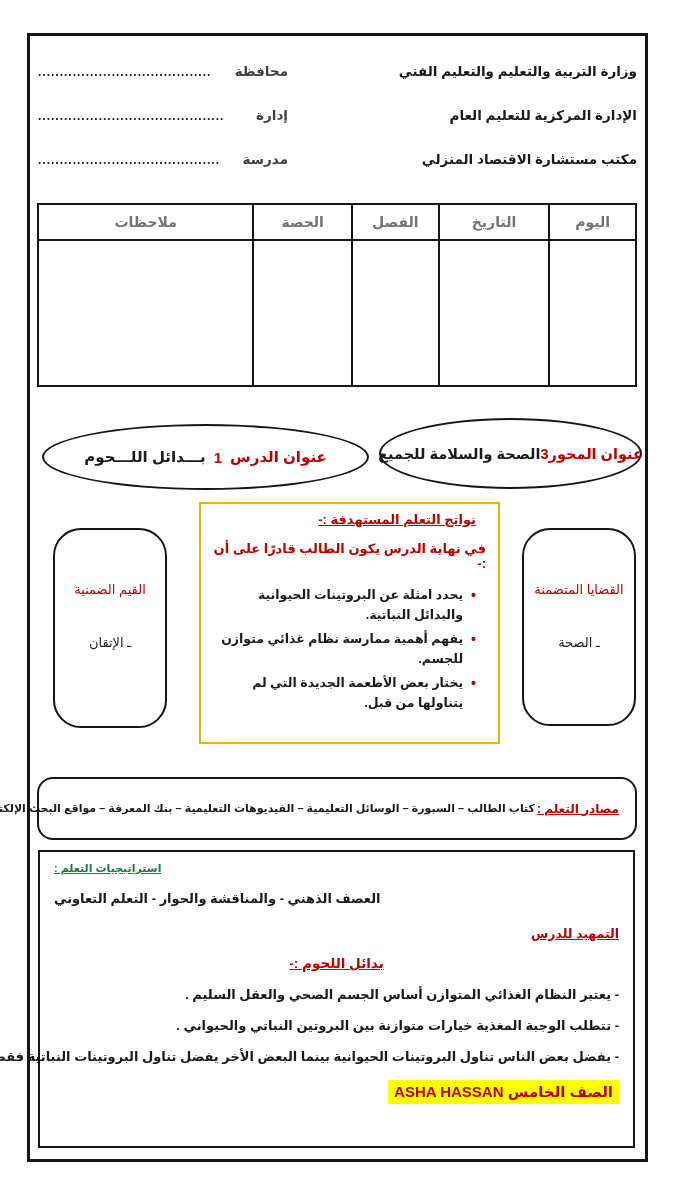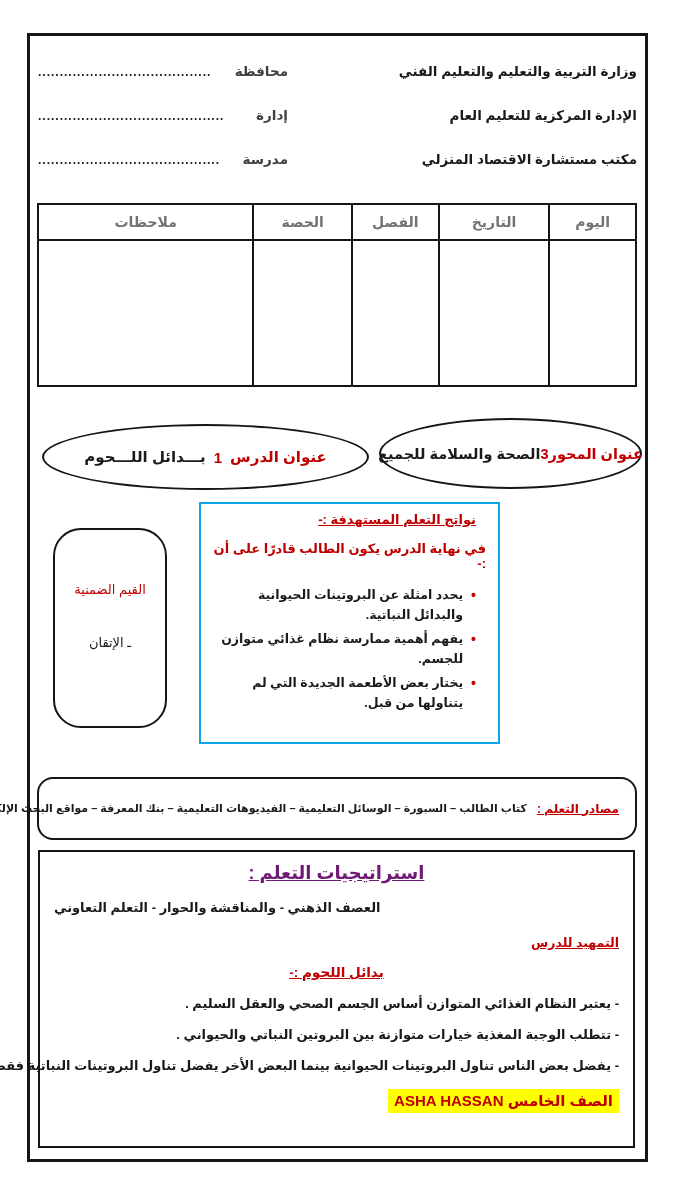--- a/index.html
+++ b/index.html
@@ -71,51 +71,51 @@
     text-align: center; font-weight: normal; font-size: 13px;
     padding-top: 52px; background: #fff;
   }
   .side-box .side-title { display: block; color: #c00000; margin-bottom: 38px; }
   .issues-box { top: 26px; right: 9px;  width: 114px; height: 198px; }
   .values-box { top: 26px; left: 23px;  width: 114px; height: 200px; }
 
   .outcomes-box {
     position: absolute; top: 0; right: 145px;
     width: 301px; height: 242px;
-    border: 2px solid #0ea5e9; background: #fff;
+    border: 2px solid #eab308; background: #fff;
     padding: 8px 12px 6px 8px; font-weight: bold;
   }
   .outcomes-title {
     color: #c00000; font-size: 13px; text-decoration: underline;
     text-align: right; padding-right: 10px; margin-bottom: 14px;
   }
   .outcomes-subtitle { color: #c00000; font-size: 13px; text-align: right; margin-bottom: 14px; }
   .outcome-bullet { display: flex; gap: 8px; font-size: 12.5px; line-height: 20px; margin-bottom: 4px; }
   .outcome-bullet .dot { color: #c00000; font-size: 14px; padding-right: 10px; }
   .outcome-bullet .txt { flex: 1; text-align: right; }
 
   
   .resources-box {
     position: absolute; top: 741px; right: 8px;
     width: 600px; height: 63px;
     border: 2px solid #161616; border-radius: 16px;
     display: flex; align-items: center;
     padding: 0 16px; font-weight: bold; font-size: 11px;
     white-space: nowrap; background: #fff;
   }
-  .resources-label { color: #c00000; text-decoration: underline; font-size: 12px; margin-left: 10px; }
+  .resources-label { color: #c00000; text-decoration: underline; font-size: 12px; margin-left: 2px; }
 
   
   .strategies-box {
     position: absolute; top: 814px; right: 10px;
     width: 597px; height: 298px;
     border: 2px solid #161616; background: #fff;
     padding: 10px 14px; font-weight: bold;
   }
-  .strategies-title { color: #701a75; font-size: 18px; text-decoration: underline; text-align: center; }
+  .strategies-title { color: #15803d; font-size: 11px; text-decoration: underline; text-align: left; }
   .strategies-methods { font-size: 13px; text-align: left; margin-top: 16px; }
   .intro-title { color: #c00000; font-size: 12.5px; text-decoration: underline; text-align: right; margin-top: 20px; }
   .topic-title { color: #c00000; font-size: 13.5px; text-decoration: underline; text-align: center; margin-top: 14px; }
   .points { margin-top: 8px; font-size: 13px; }
   .point-line { line-height: 31px; text-align: right; white-space: nowrap; }
   .footer-highlight {
     display: inline-block; margin-top: 8px;
     background: #ffff00; color: #c00000;
     font-size: 15px; font-weight: bold; padding: 3px 6px;
     direction: rtl;
@@ -186,20 +186,24 @@
     <div class="oval oval-lesson">
       <span class="red">عنوان الدرس</span>
       <span class="gap"></span>
       <span class="red">1</span>
       <span class="gap"></span>
       <span>بـــدائل اللـــحوم</span>
     </div>
 
     <div class="middle">
 
+      <div class="side-box issues-box">
+        <span class="side-title">القضايا المتضمنة</span>
+        <span>ـ الصحة</span>
+      </div>
 
       <div class="outcomes-box">
         <div class="outcomes-title">نواتج التعلم المستهدفة :-</div>
         <div class="outcomes-subtitle">في نهاية الدرس يكون الطالب قادرًا على أن :-</div>
         <div class="outcome-bullet">
           <span class="dot">•</span>
           <span class="txt">يحدد امثلة عن البروتينات الحيوانية والبدائل النباتية.</span>
         </div>
         <div class="outcome-bullet">
           <span class="dot">•</span>

